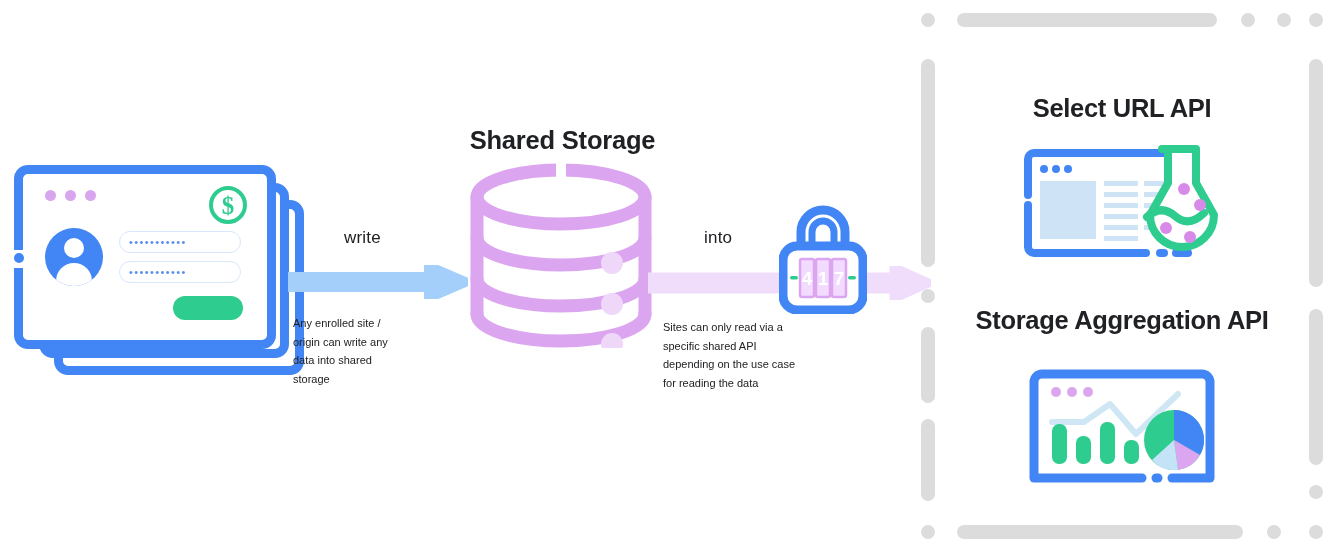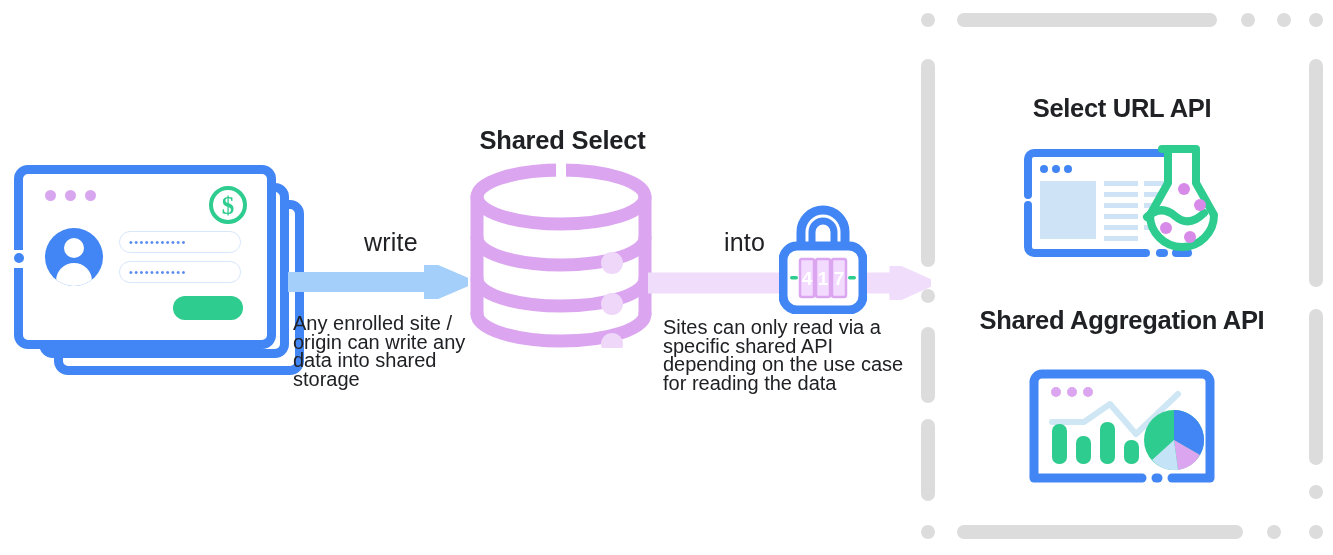--- a/index.html
+++ b/index.html
@@ -55,24 +55,24 @@
   #field-user{top:57px;}
   #field-pass{top:87px;}
   .submit-btn{
     position:absolute;left:150px;top:122px;width:70px;height:24px;border-radius:12px;
     background:#2ecc8f;
   }
 
   
   .arrow-wrap{position:absolute;}
   .arrow-label{
-    position:absolute;font-size:25px;color:#202124;letter-spacing:.2px;margin-left:20px;
+    position:absolute;font-size:17px;color:#202124;letter-spacing:.2px;
   }
   .arrow-caption{
-    position:absolute;font-size:20px;line-height:18.6px;color:#202124;
+    position:absolute;font-size:11px;line-height:18.6px;color:#202124;
   }
 
   
   #db{left:470px;top:163px;width:182px;height:185px;}
   #shared-storage-title{
     position:absolute;left:455px;top:126px;width:215px;text-align:center;
     font-size:25.5px;font-weight:bold;color:#202124;letter-spacing:-.2px;
   }
 
   
@@ -127,21 +127,21 @@
     <svg width="180" height="34" viewBox="0 0 180 34">
       <path d="M0 11 h140 v-11 l40 17 -40 17 v-11 H0 z" fill="#a4cffa" stroke="#a4cffa" stroke-width="8" stroke-linejoin="round"></path>
     </svg>
   </div>
 
   <div class="arrow-caption" style="left: 293px; top: 314px; width: 180px; white-space: pre-line;">Any enrolled site /
 origin can write any
 data into shared
 storage</div>
 
-  <div id="shared-storage-title">Shared Select</div>
+  <div id="shared-storage-title">Shared Storage</div>
 
   <div class="abs" id="db">
     <svg width="182" height="185" viewBox="0 0 182 185">
       <g fill="none" stroke="#dba6ef" stroke-width="13" stroke-linecap="round">
 
         <path d="M91 7 a84 27 0 0 0 -84 27 a84 27 0 0 0 84 27 a84 27 0 0 0 84 -27 a84 27 0 0 0 -84 -27"></path>
 
         <path d="M7 34 a84 27 0 0 0 168 0" transform="translate(0,41)"></path>
         <path d="M7 34 a84 27 0 0 0 168 0" transform="translate(0,82)"></path>
 
@@ -265,21 +265,21 @@
         <path d="M129 74 q14 -13 28 -1 q14 12 29 -3" fill="none" stroke="#2ecc8f" stroke-width="8" stroke-linecap="round"></path>
         <g fill="#d88ae8">
           <circle cx="166" cy="46" r="6"></circle>
           <circle cx="182" cy="62" r="6"></circle>
           <circle cx="148" cy="85" r="6"></circle>
           <circle cx="172" cy="94" r="6"></circle>
         </g>
       </svg>
     </div>
 
-    <div class="panel-title" id="private-agg-title">Shared Aggregation API</div>
+    <div class="panel-title" id="private-agg-title">Storage Aggregation API</div>
 
     <div class="abs" id="private-agg-illus">
       <svg width="200" height="125" viewBox="0 0 200 125">
 
         <g stroke="#4285f4" stroke-width="9" fill="#ffffff" stroke-linecap="round">
           <path d="M8 110 V16 a8 8 0 0 1 8 -8 H176 a8 8 0 0 1 8 8 V110"></path>
           <path d="M8 112 H116"></path>
           <path d="M130 112 H132"></path>
           <path d="M146 112 H184"></path>
         </g>

